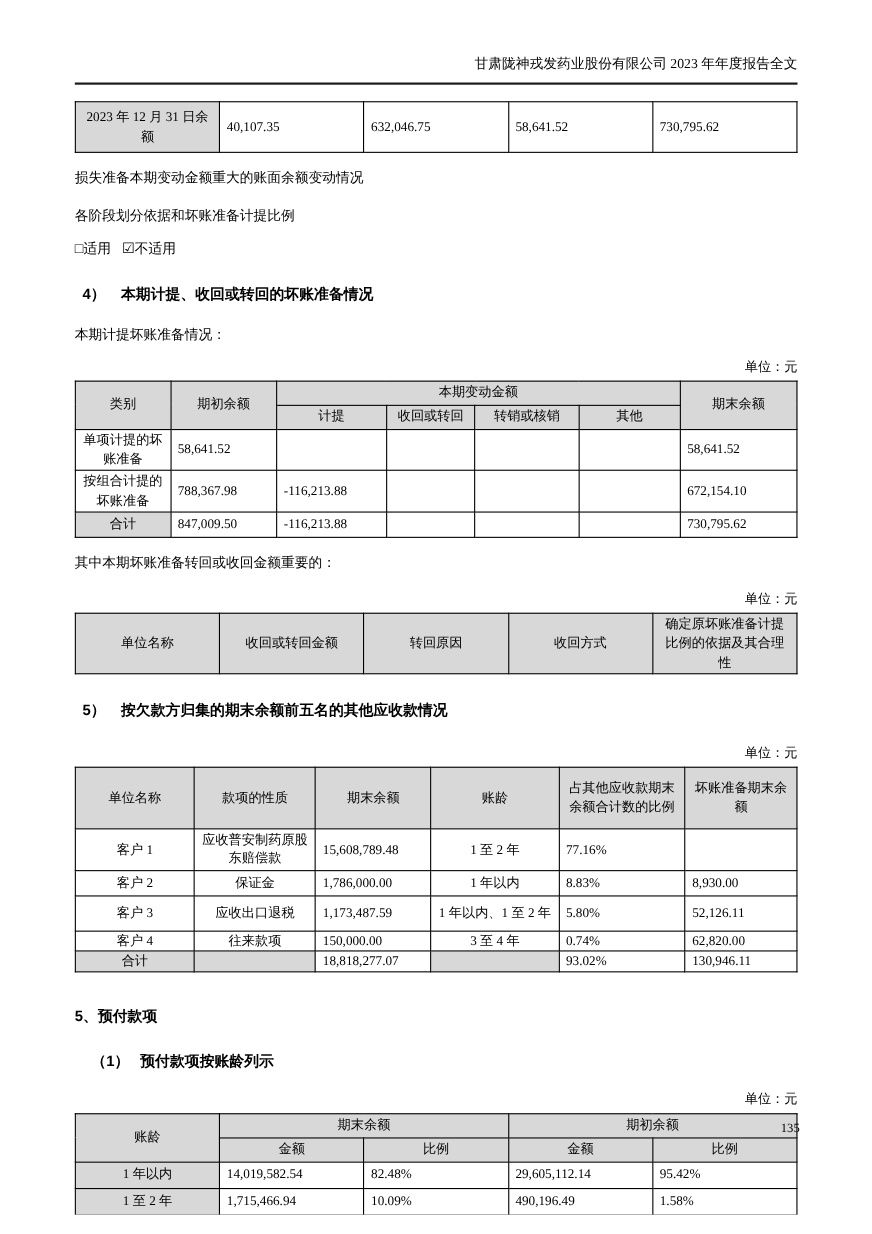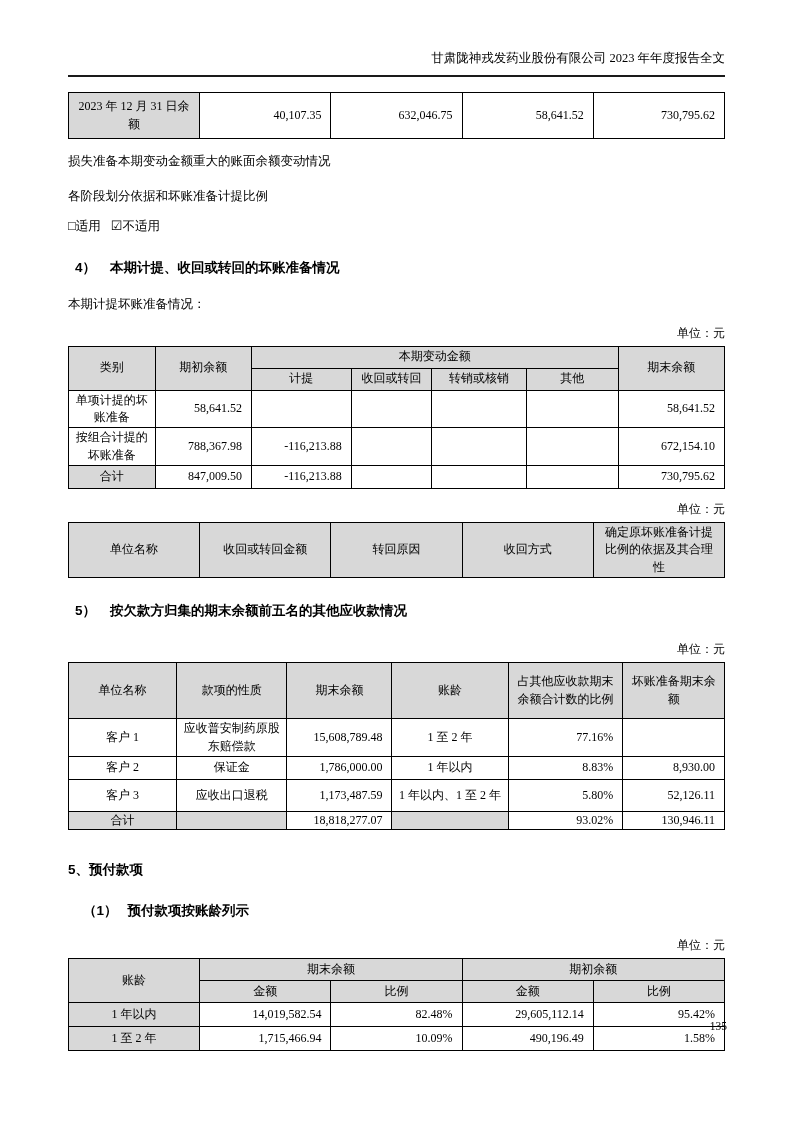--- a/index.html
+++ b/index.html
@@ -14,21 +14,21 @@
   .doc-header {
     padding-top:50px; padding-bottom:8px;
     text-align:right; font-size:12.5px;
     border-bottom:2px solid var(--rule-color,#1a1a1a);
   }
 
   table { width:100%; border-collapse:collapse; table-layout:fixed; font-size:12px; }
   td,th { border:1px solid #000; padding:1px 6px; vertical-align:middle; line-height:1.45; font-weight:normal; word-break:break-all; }
   th { text-align:center; background:var(--hdr-bg,#d8d8d8); }
   .gray { background:var(--hdr-bg,#d8d8d8); }
-  .num { text-align:right; padding-right:9px; }
+  .num { text-align:left; padding-right:9px; }
   .lft { text-align:center; }
 
   .tbl-carryover { margin-top:15px; }
   .tbl-carryover td { height:46px; }
 
   .note-line { font-size:12.5px; margin-top:11px; line-height:1.9; }
   .check-line { font-size:12.5px; margin-top:9px; }
   .check-line .box { font-size:13px; }
   .check-group { margin-right:10px; }
 
@@ -142,20 +142,21 @@
       <td class="num">847,009.50</td>
       <td class="num">-116,213.88</td>
       <td class="num"></td>
       <td class="num"></td>
       <td class="num"></td>
       <td class="num">730,795.62</td>
     </tr>
   </tbody>
     </table>
 
+  <div class="note-line">其中本期坏账准备转回或收回金额重要的：</div>
   <div class="unit-line">单位：元</div>
 
   <table class="tbl-recover">
     <colgroup>
         <col style="width:20%">
         <col style="width:20%">
         <col style="width:20%">
         <col style="width:20%">
         <col style="width:20%">
       </colgroup>
@@ -211,20 +212,28 @@
     </tr>
     <tr class="row-h32">
       <td class="lft">客户 3</td>
       <td class="lft">应收出口退税</td>
       <td class="num">1,173,487.59</td>
       <td class="lft">1 年以内、1 至 2 年</td>
       <td class="num">5.80%</td>
       <td class="num">52,126.11</td>
     </tr>
     <tr class="row-h17">
+      <td class="lft">客户 4</td>
+      <td class="lft">往来款项</td>
+      <td class="num">150,000.00</td>
+      <td class="lft">3 至 4 年</td>
+      <td class="num">0.74%</td>
+      <td class="num">62,820.00</td>
+    </tr>
+    <tr class="row-h17">
       <td class="gray lft">合计</td>
       <td class="gray"></td>
       <td class="num">18,818,277.07</td>
       <td class="gray"></td>
       <td class="num">93.02%</td>
       <td class="num">130,946.11</td>
     </tr>
   </tbody>
     </table>
 

